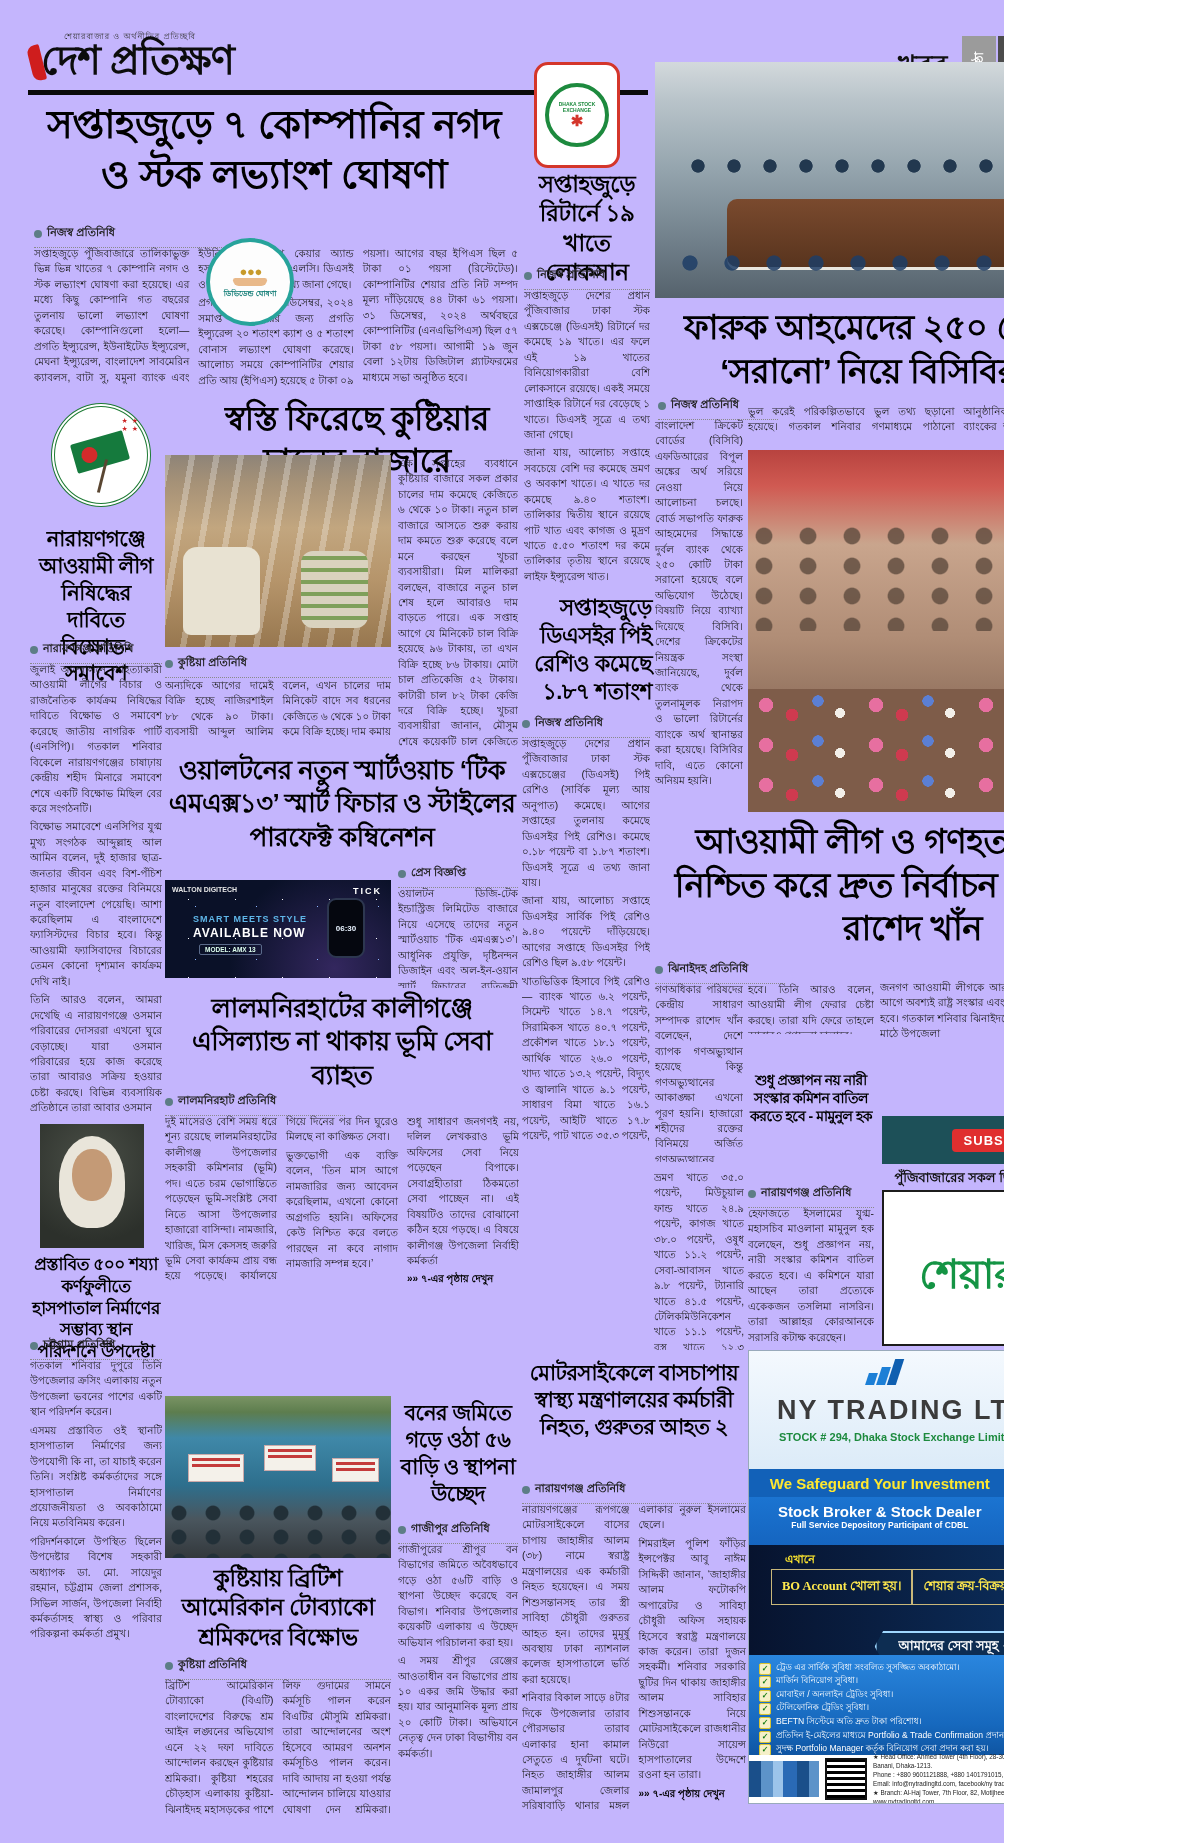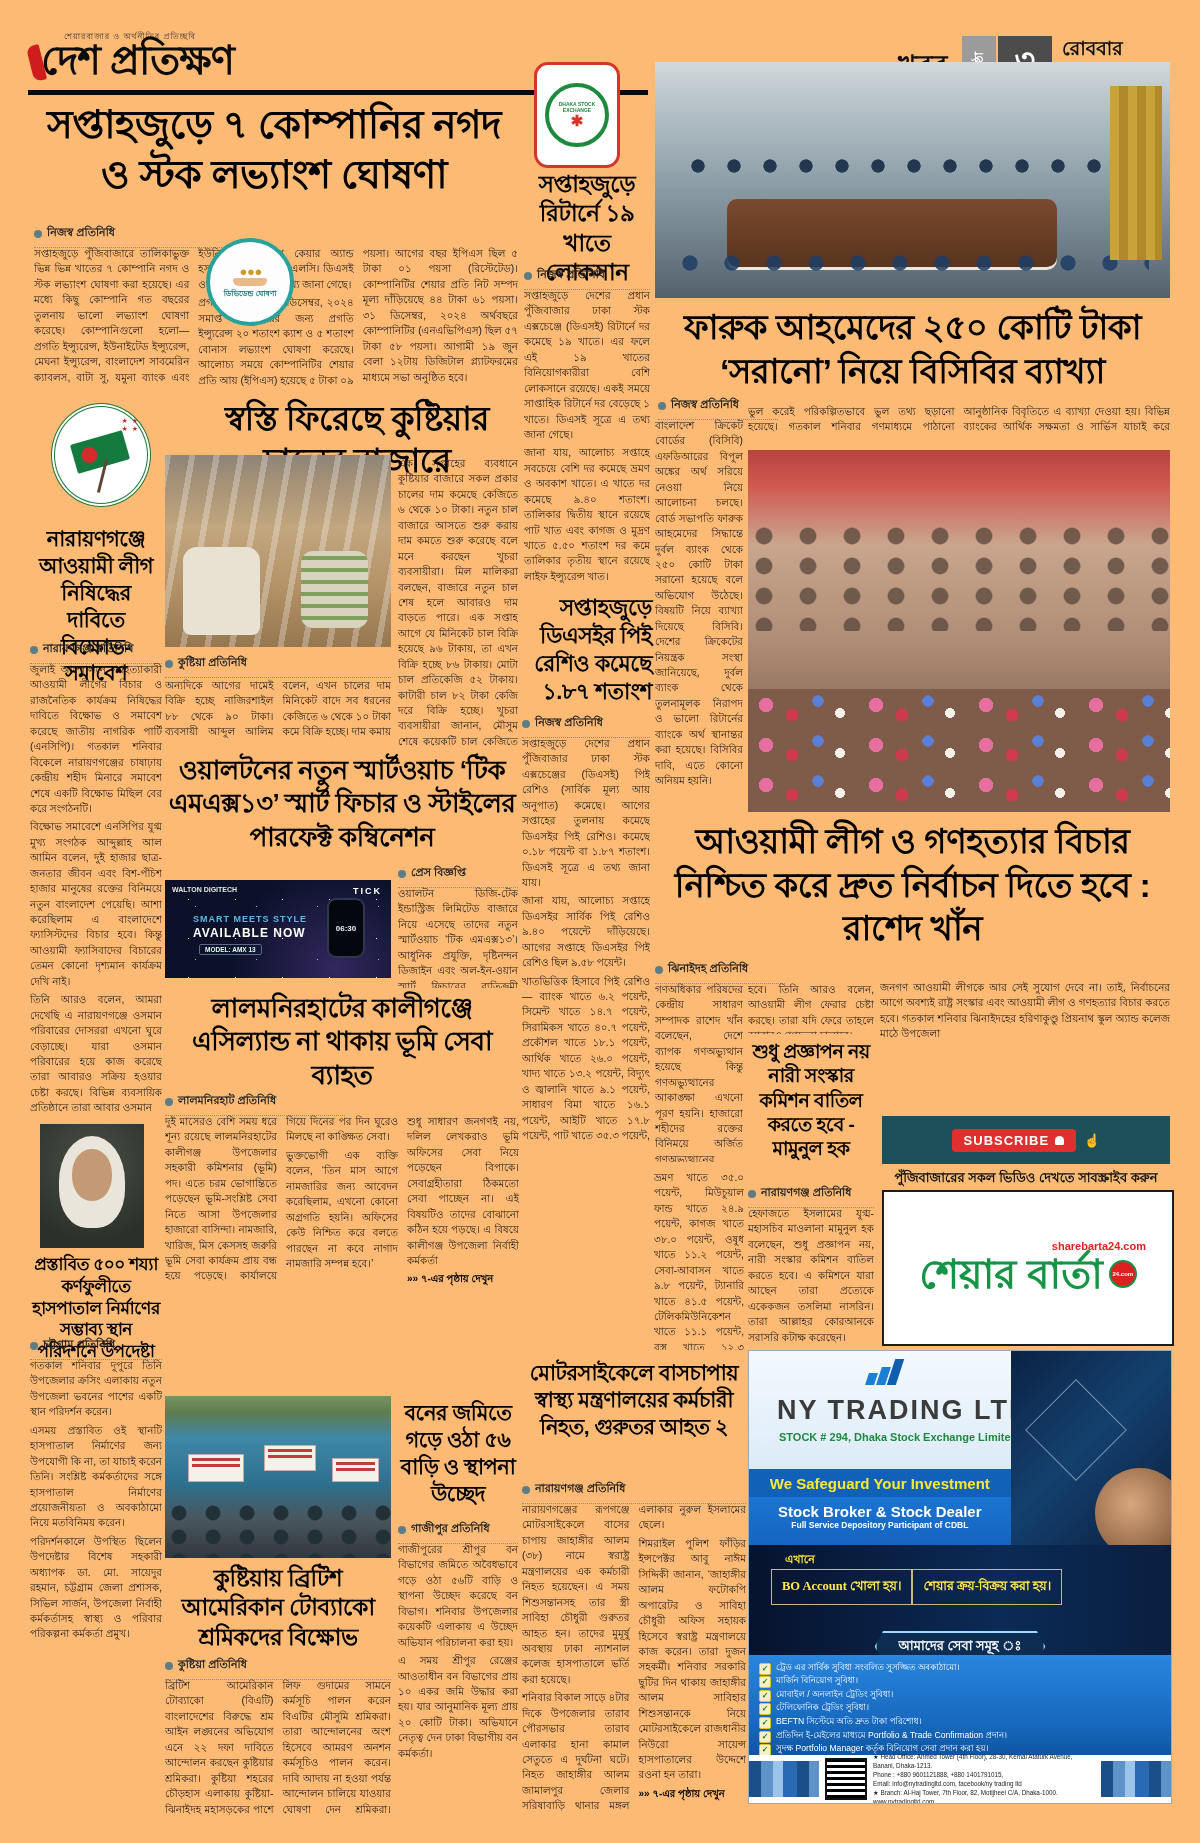--- a/index.html
+++ b/index.html
@@ -1,16 +1,16 @@
 <!DOCTYPE html>
 <html><head>
 <meta charset="utf-8">
 <style>
   html,body{margin:0;padding:0;background:#ffffff;}
-  #page{position:relative;width:1200px;height:1843px;background:#fdba74;overflow:hidden;
+  #page{position:relative;width:1004px;height:1843px;background:#c4b5fd;overflow:hidden;
         font-family:"Liberation Sans", sans-serif;color:#1a1a1a;}
   .abs{position:absolute;}
   
   .tagline{font-size:8px;color:#333;letter-spacing:1px;}
   .logo{font-size:40px;font-weight:900;color:#0c0c0c;letter-spacing:-1px;line-height:1;}
   .logo-accent{display:inline-block;width:13px;height:36px;background:#cf1d1d;border-radius:8px 2px 2px 8px;
                transform:rotate(-14deg);vertical-align:middle;margin-right:-2px;}
   .khobor{font-size:28px;font-weight:900;color:#111;}
   .pbox{width:34px;height:52px;background:#9b9b9b;color:#fff;display:flex;align-items:center;justify-content:center;}
   .pbox span{writing-mode:vertical-rl;transform:rotate(180deg);font-size:12px;font-weight:700;}
@@ -250,21 +250,21 @@
   <div class="abs body" style="left:655px;top:982px;width:88px;height:180px;">
       <p>গণঅধিকার পরিষদের কেন্দ্রীয় সাধারণ সম্পাদক রাশেদ খাঁন বলেছেন, দেশে ব্যাপক গণঅভ্যুত্থান হয়েছে কিন্তু গণঅভ্যুত্থানের আকাঙ্ক্ষা এখনো পূরণ হয়নি। হাজারো শহীদের রক্তের বিনিময়ে অর্জিত গণঅভ্যুত্থানের চেতনাকে বাঁচিয়ে রাখতে</p>
     </div>
   <div class="abs body" style="left:748px;top:982px;width:126px;height:52px;">
       <p>হবে। তিনি আরও বলেন, আওয়ামী লীগ ফেরার চেষ্টা করছে। তারা যদি ফেরে তাহলে আবারও গণহত্যা চালাবে।</p>
     </div>
   <div class="abs body jumped" style="left:880px;top:980px;width:290px;height:62px;" data-jump-text="»» ৭-এর পৃষ্ঠায় দেখুন">
       <p>জনগণ আওয়ামী লীগকে আর সেই সুযোগ দেবে না। তাই, নির্বাচনের আগে অবশ্যই রাষ্ট্র সংস্কার এবং আওয়ামী লীগ ও গণহত্যার বিচার করতে হবে। গতকাল শনিবার ঝিনাইদহের হরিণাকুণ্ডু প্রিয়নাথ স্কুল অ্যান্ড কলেজ মাঠে উপজেলা</p>
     </div>
 
-  <h2 class="abs hl" style="left:748px;top:1040px;width:126px;font-size:19px;">শুধু প্রজ্ঞাপন নয় নারী সংস্কার কমিশন বাতিল করতে হবে - মামুনুল হক</h2>
+  <h2 class="abs hl" style="left:748px;top:1072px;width:126px;font-size:14px;">শুধু প্রজ্ঞাপন নয় নারী সংস্কার কমিশন বাতিল করতে হবে - মামুনুল হক</h2>
   <div class="abs byline" style="left:748px;top:1184px;width:126px;">
     <span class="b-dot"></span>
       <span>নারায়ণগঞ্জ প্রতিনিধি</span>
   </div>
   <div class="abs body jumped" style="left:748px;top:1206px;width:126px;height:140px;" data-jump-text="»» ৭-এর পৃষ্ঠায় দেখুন">
       <p>হেফাজতে ইসলামের যুগ্ম-মহাসচিব মাওলানা মামুনুল হক বলেছেন, শুধু প্রজ্ঞাপন নয়, নারী সংস্কার কমিশন বাতিল করতে হবে। এ কমিশনে যারা আছেন তারা প্রত্যেকে একেকজন তসলিমা নাসরিন। তারা আল্লাহর কোরআনকে সরাসরি কটাক্ষ করেছেন।</p>
     </div>
 
   <div class="abs dp-band" style="left:882px;top:1116px;width:288px;height:48px;">
     <div class="sub-pill">

